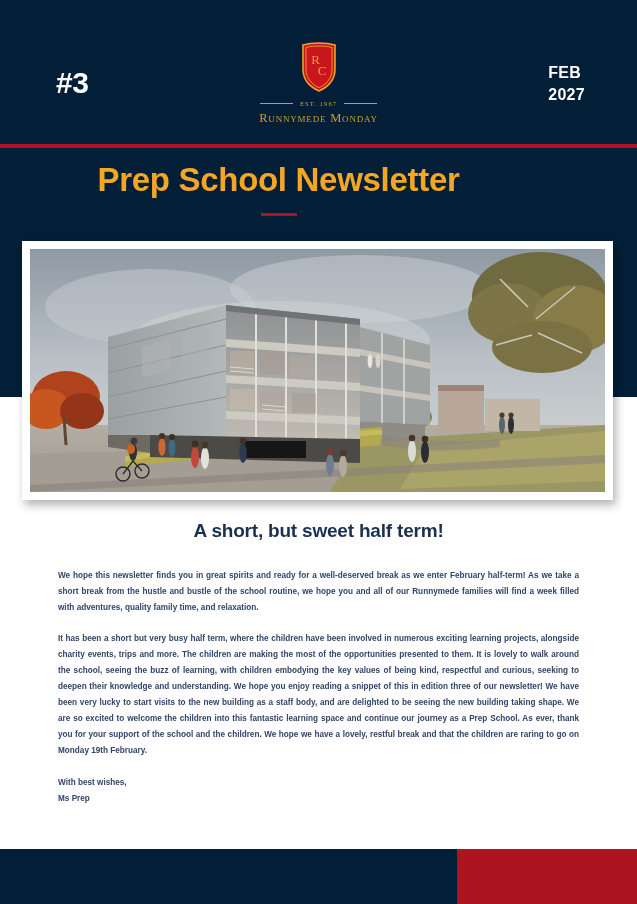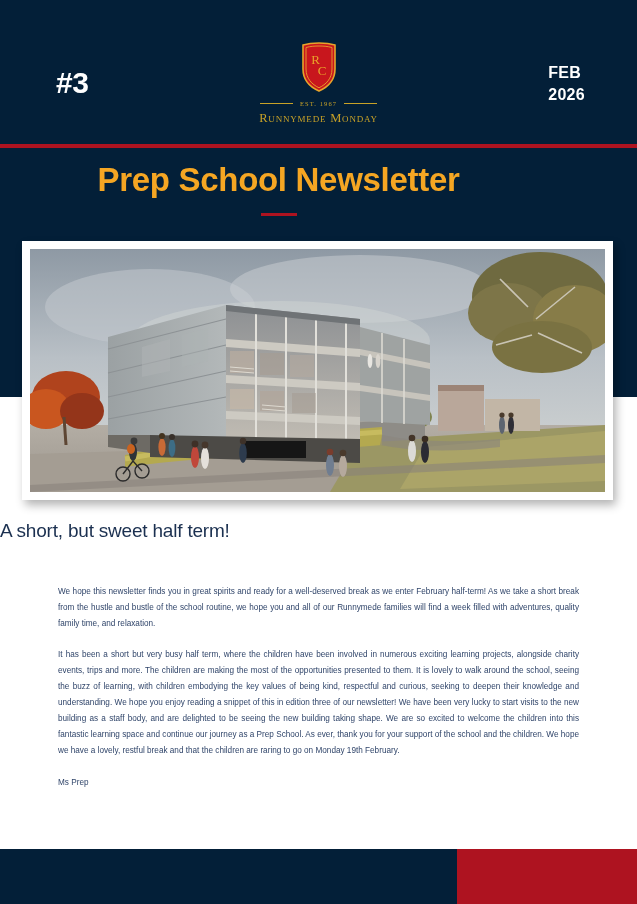--- a/index.html
+++ b/index.html
@@ -164,31 +164,32 @@
   .photo svg { display: block; width: 100%; height: 100%; }
 
   
   .content {
     position: absolute;
     left: 0; top: 520px;
     width: 637px;
   }
 
   .article-heading {
-    text-align: left;
+    text-align: center;
     color: #1b3050;
     font-size: 19px;
-    font-weight: normal;
+    font-weight: bold;
     letter-spacing: -0.2px;
   }
 
   .body-copy {
-    margin: 16px auto;
+    margin: 0 auto;
     padding-top: 26px;
     width: 521px;
+    font-weight: bold;
   }
 
   .body-copy p {
     color: #30456a;
     font-size: 8.2px;
     line-height: 1.95;
     text-align: justify;
     margin-bottom: 15px;
   }
 
@@ -242,21 +243,21 @@
         <span class="est-line"></span>
         <span class="est-text">EST.  1967</span>
         <span class="est-line"></span>
       </div>
 
       <div class="college-name">Runnymede Monday</div>
     </div>
 
     <div class="date-block">
       <div>FEB</div>
-      <div>2026</div>
+      <div>2027</div>
     </div>
   </div>
 
   <div class="header-rule"></div>
 
   <div class="title-zone">
     <h1 class="newsletter-title">Prep School Newsletter</h1>
     <span class="title-underline"></span>
   </div>
 
@@ -407,20 +408,21 @@
 
   <div class="content">
 
     <h2 class="article-heading">A short, but sweet half term!</h2>
 
     <div class="body-copy">
       <p>We hope this newsletter finds you in great spirits and ready for a well-deserved break as we enter February half-term! As we take a short break from the hustle and bustle of the school routine, we hope you and all of our Runnymede families will find a week filled with adventures, quality family time, and relaxation.</p>
       <p>It has been a short but very busy half term, where the children have been involved in numerous exciting learning projects, alongside charity events, trips and more. The children are making the most of the opportunities presented to them. It is lovely to walk around the school, seeing the buzz of learning, with children embodying the key values of being kind, respectful and curious, seeking to deepen their knowledge and understanding. We hope you enjoy reading a snippet of this in edition three of our newsletter!  We have been very lucky to start visits to the new building as a staff body, and are delighted to be seeing the new building taking shape. We are so excited to welcome the children into this fantastic learning space and continue our journey as a Prep School. As ever, thank you for your support of the school and the children. We hope we have a lovely, restful break and that the children are raring to go on Monday 19th February.</p>
 
       <div class="signoff">
+        <div>With best wishes,</div>
         <div>Ms Prep</div>
       </div>
     </div>
   </div>
 
   <div class="footer">
     <div class="footer-accent"></div>
   </div>
 
 </div>

